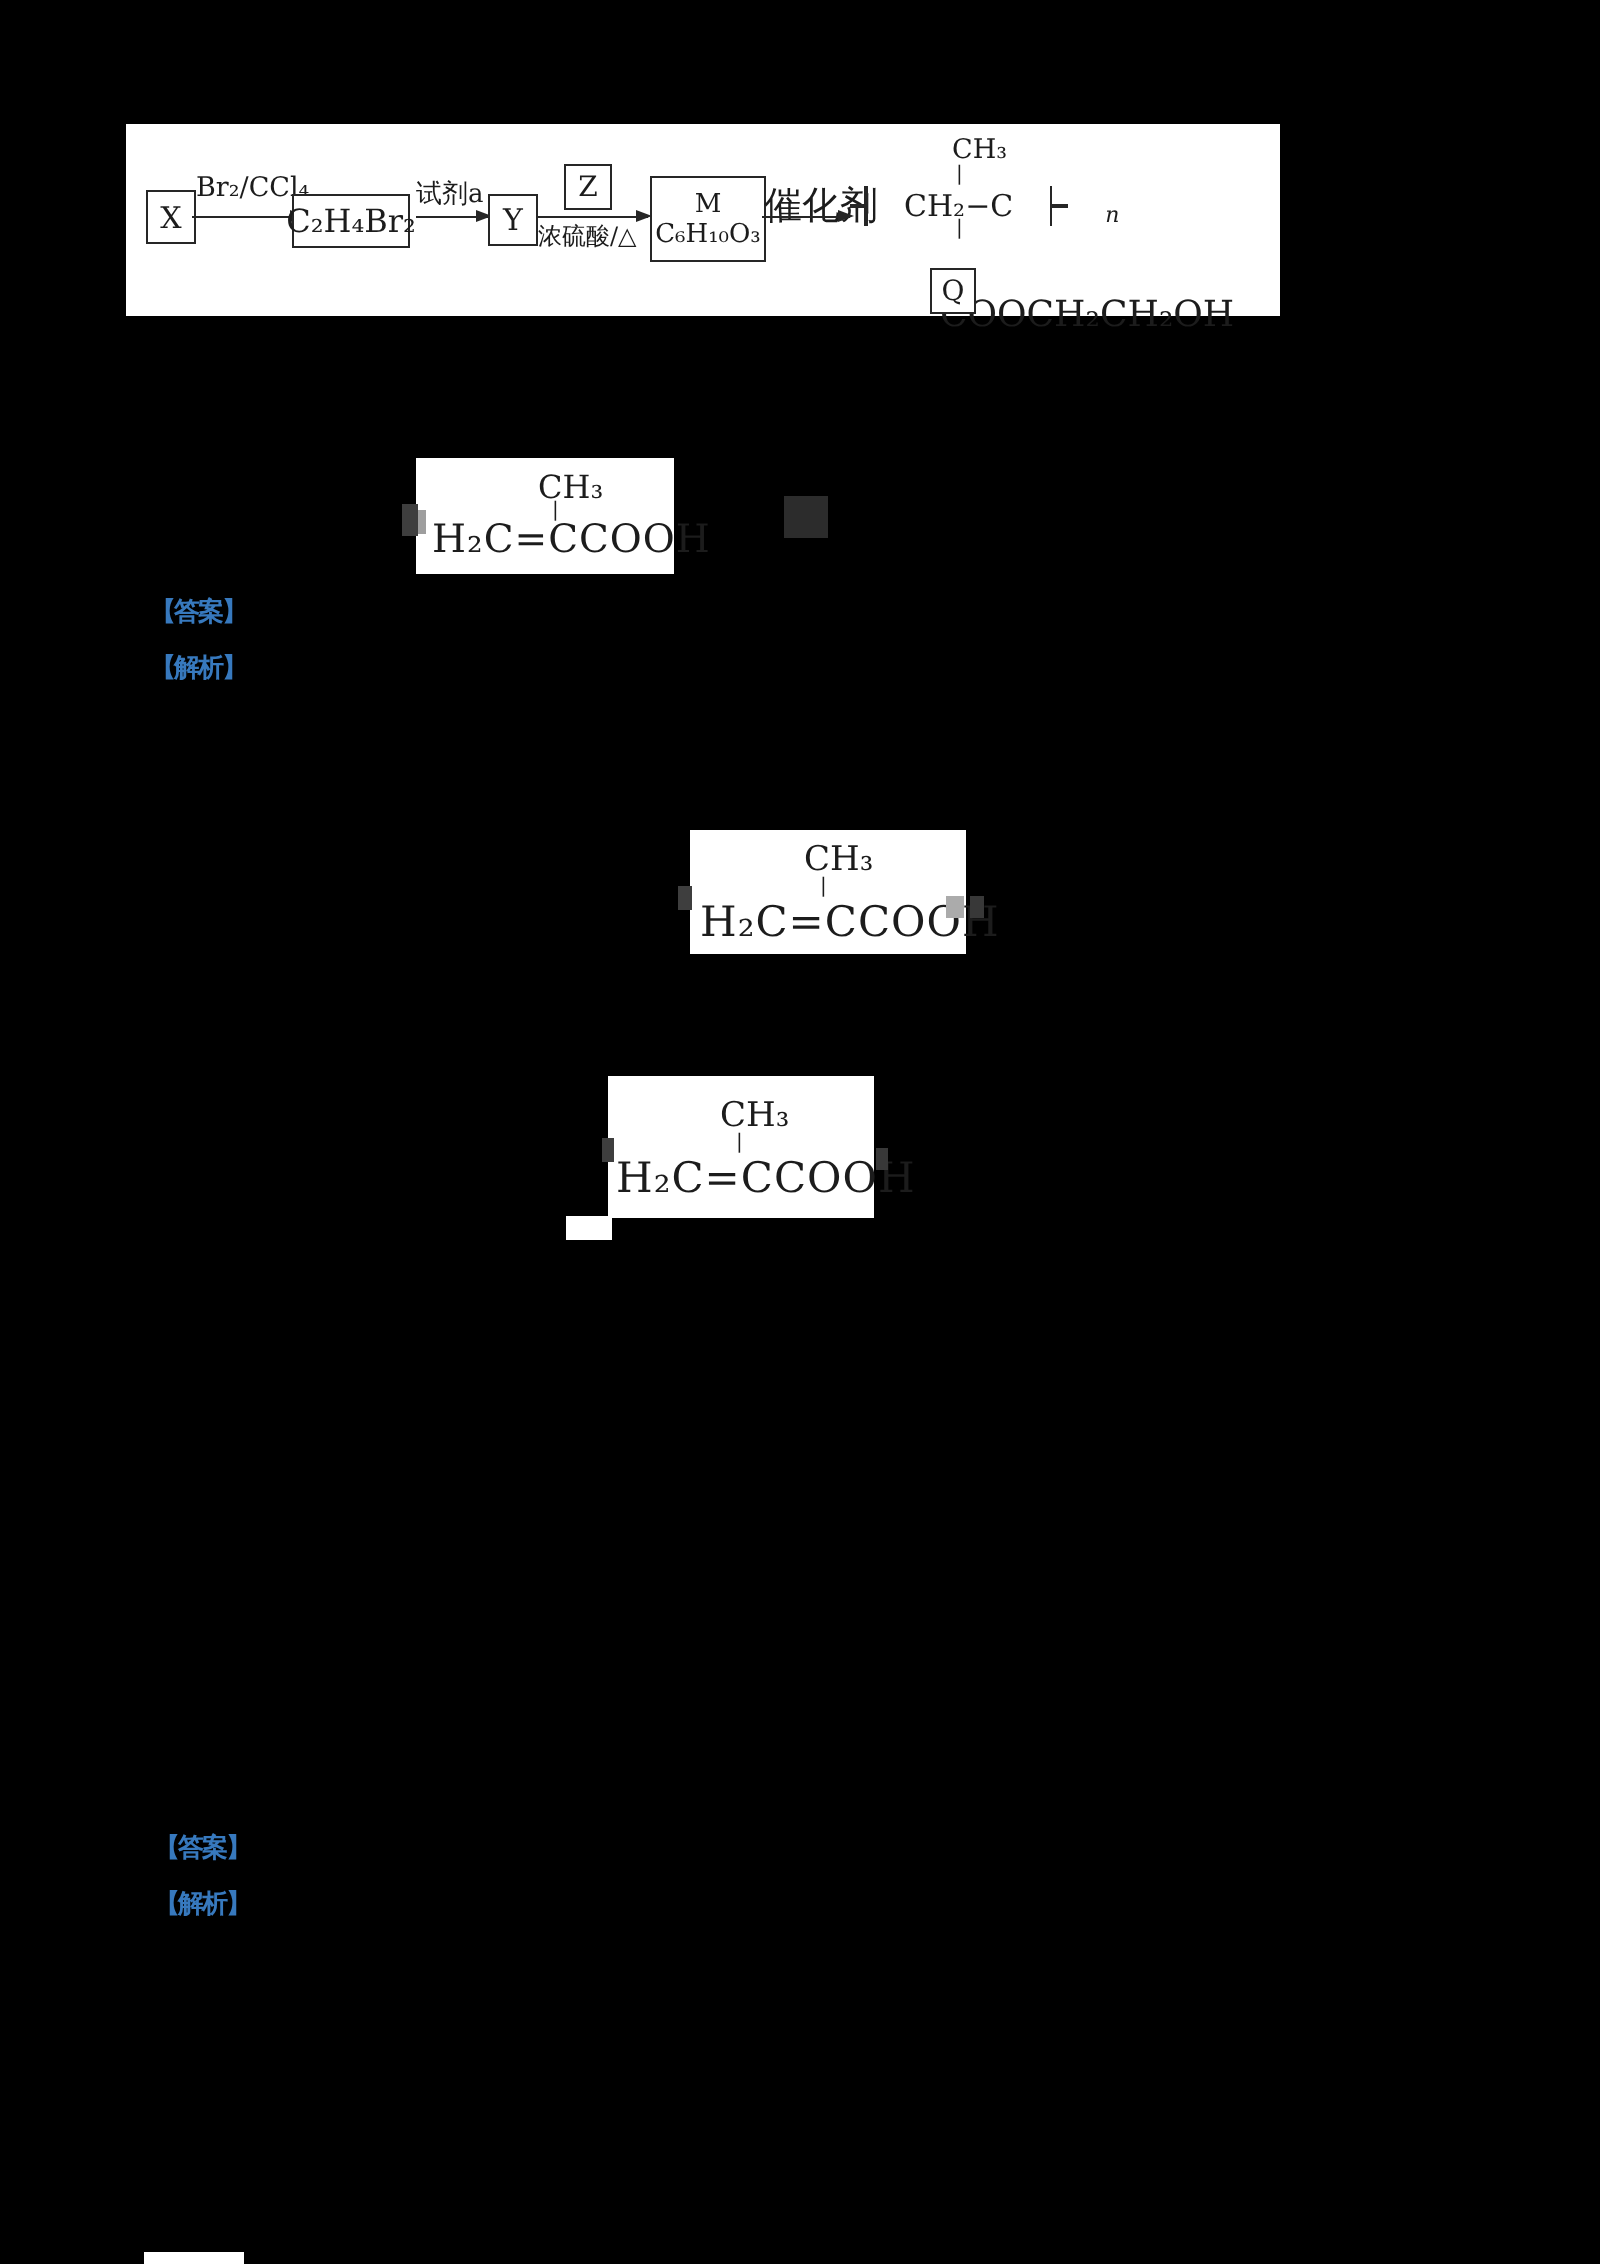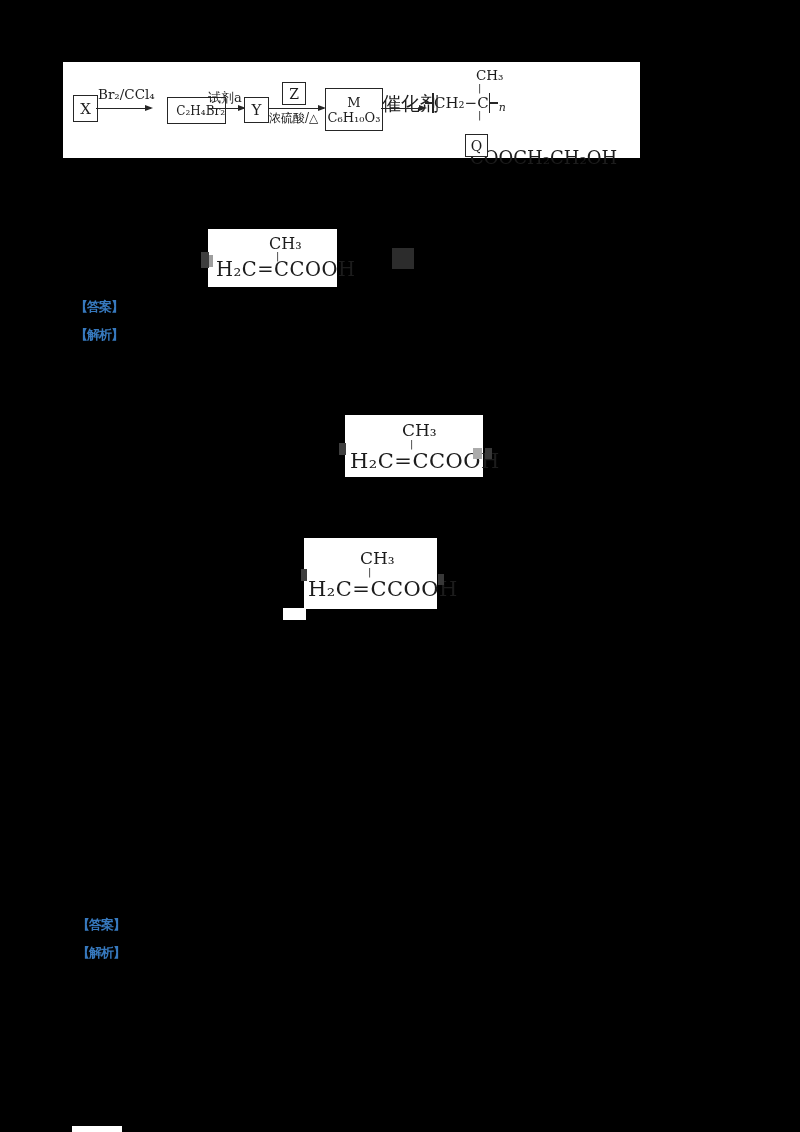--- a/index.html
+++ b/index.html
@@ -47,21 +47,21 @@
 </head>
 <body>
 
 <div class="scheme">
   <div class="sbox" style="left:10px;top:33px;width:23px;height:25px;font-size:15px;">
       <span>X</span>
     </div>
   <div class="slabel" style="left:35px;top:26px;font-size:13.5px;">Br₂/CCl₄</div>
   <div class="arr" style="left:33px;top:46px;width:55px;"></div>
 
-  <div class="sbox" style="left:104px;top:35px;width:57px;height:25px;font-size:12px;justify-content:flex-end;">
+  <div class="sbox" style="left:83px;top:35px;width:57px;height:25px;font-size:16px;">
       <span>C₂H₄Br₂</span>
     </div>
   <div class="slabel" style="left:145px;top:29px;font-size:13px;">试剂a</div>
   <div class="arr" style="left:145px;top:46px;width:36px;"></div>
 
   <div class="sbox" style="left:181px;top:35px;width:23px;height:24px;font-size:15px;">
       <span>Y</span>
     </div>
   <div class="sbox" style="left:219px;top:20px;width:22px;height:21px;font-size:14px;">
       <span>Z</span>
@@ -71,21 +71,21 @@
 
   <div class="sbox" style="left:262px;top:26px;width:56px;height:41px;font-size:13px;flex-direction:column;">
     <span>M</span>
     <span>C₆H₁₀O₃</span>
   </div>
   <div class="slabel" style="left:319px;top:32px;font-size:19px;">催化剂</div>
   <div class="arr" style="left:318px;top:46px;width:44px;"></div>
 
   <div class="slabel" style="left:413px;top:7px;font-size:13.5px;">CH₃</div>
   <span class="bond" style="left:415px;top:21px;">|</span>
-  <div class="p-line abs" style="left:362px;top:31px;">
+  <div class="p-line abs" style="left:362px;top:31px;gap:18px;">
     <span class="pbl"></span>
     <span class="p-unit">CH₂−C</span>
     <span class="pbr"></span>
     <span class="p-n">n</span>
   </div>
   <span class="bond" style="left:415px;top:48px;">|</span>
   <div class="slabel" style="left:407px;top:56px;font-size:18px;margin-top:31px;">COOCH₂CH₂OH</div>
   <div class="sbox" style="left:402px;top:72px;width:21px;height:21px;font-size:14px;">
       <span>Q</span>
     </div>

